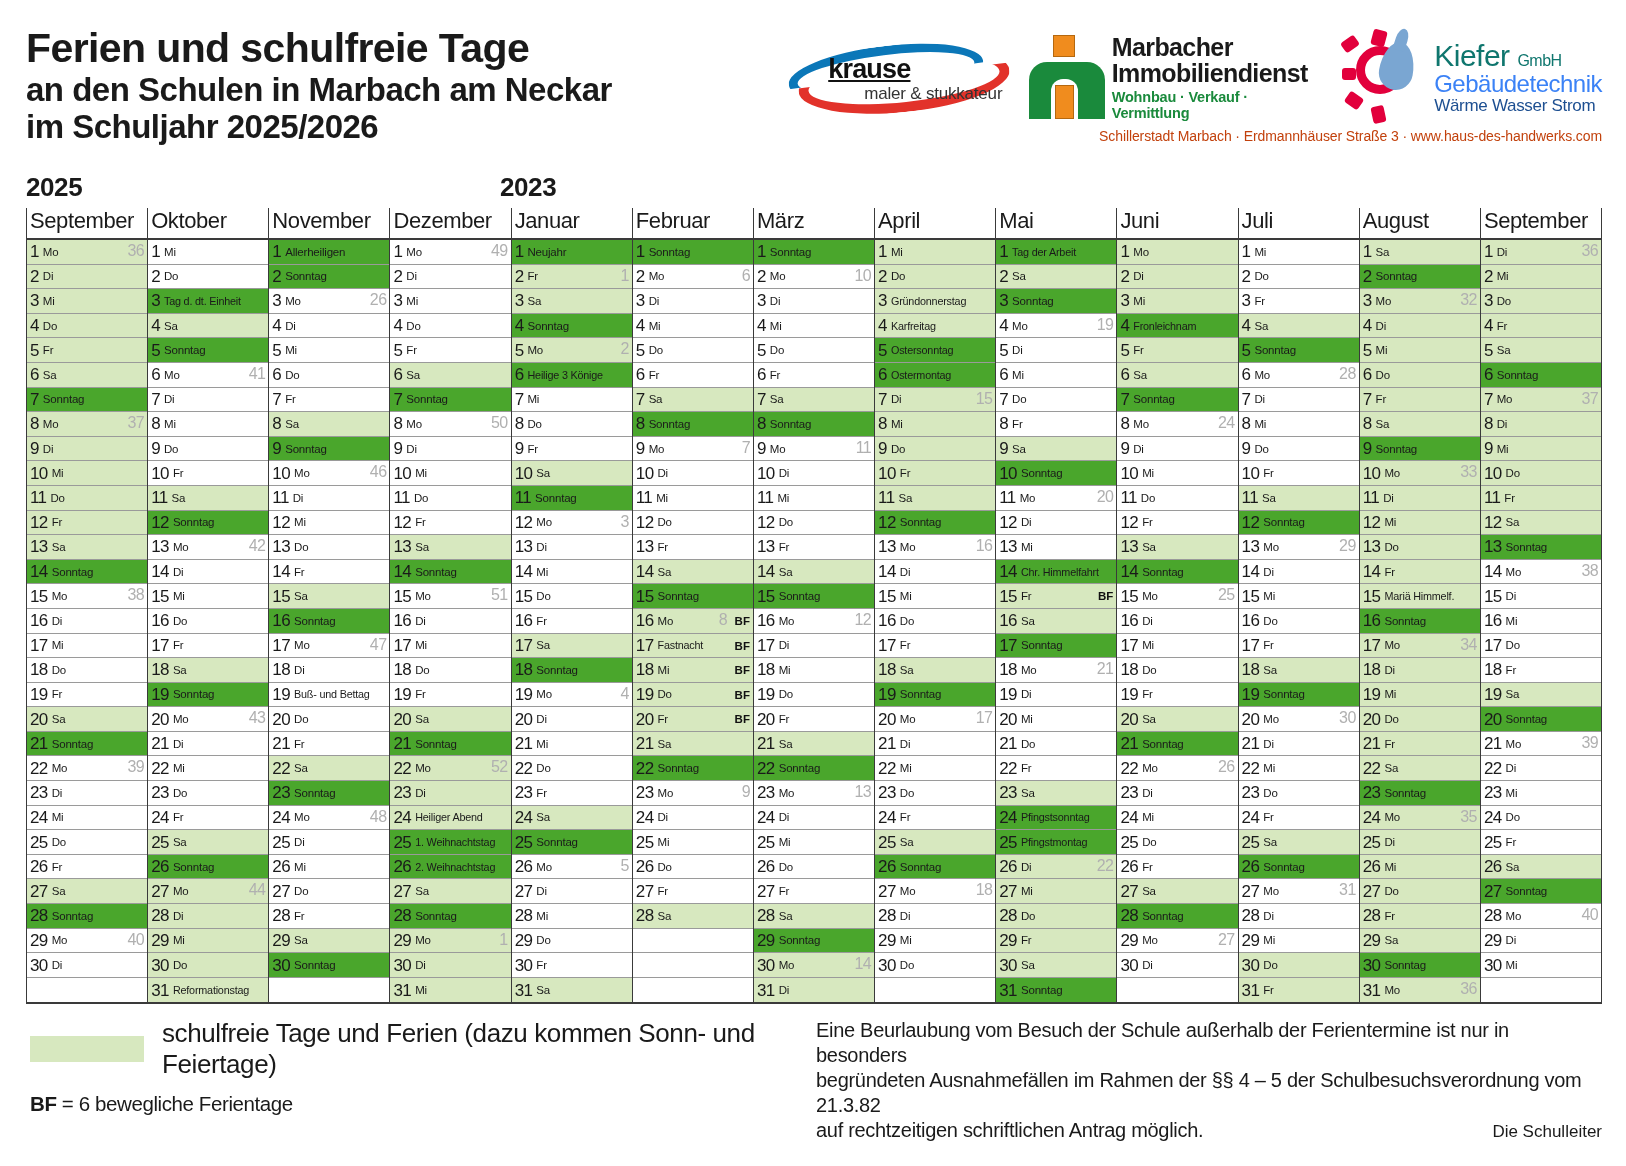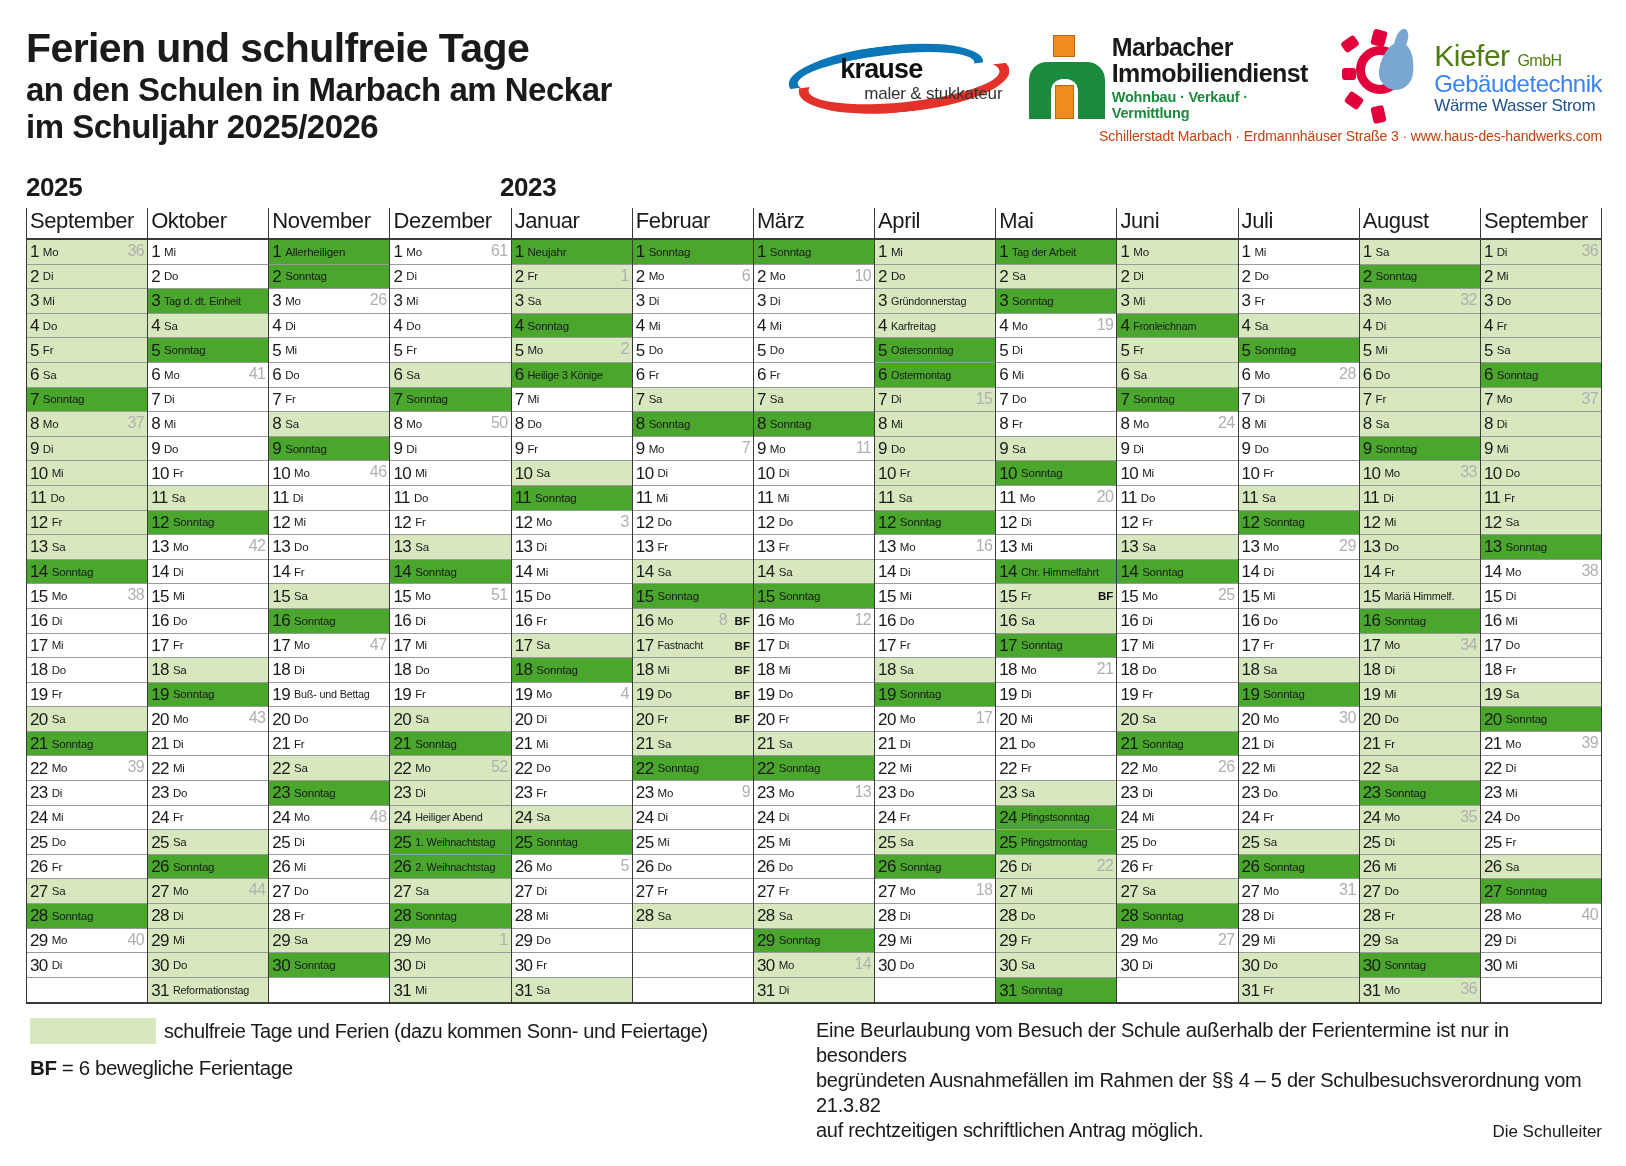--- a/index.html
+++ b/index.html
@@ -31,21 +31,21 @@
     border: 9px solid #0b77b8; border-radius:50%;
     transform: rotate(-7deg);
     clip-path: polygon(0 0, 100% 0, 100% 52%, 0 58%);
   }
   .krause .ell-red {
     position:absolute; left:14px; top:18px; width:212px; height:62px;
     border: 10px solid #e2322a; border-radius:50%;
     transform: rotate(-6deg);
     clip-path: polygon(0 44%, 100% 38%, 100% 100%, 0 100%);
   }
-  .krause .k-word { position:absolute; left:56px; top:22px; font-size:27px; font-weight:bold; letter-spacing:-0.8px; color:#111; }
+  .krause .k-word { position:absolute; left:44px; top:22px; font-size:27px; font-weight:bold; letter-spacing:-0.8px; color:#111;text-decoration:underline; }
   .krause .k-sub { position:absolute; left:80px; top:52px; font-size:17px; color:#333; letter-spacing:-0.2px; }
 
   
   .marb { display:flex; align-items:flex-start; gap:10px; }
   .marb-mark { position:relative; width:76px; height:84px; }
   .marb-mark .sq-top { position:absolute; left:24px; top:0; width:22px; height:22px; background:#f08c1e; border:1px solid #b5680f;}
   .marb-mark .arch { position:absolute; left:0; top:27px; width:76px; height:57px; background:#1a8a3c; border-radius:18px 18px 0 0; }
   .marb-mark .notch { position:absolute; left:22px; top:44px; width:27px; height:40px; background:#ffffff; border-radius:12px 12px 0 0;}
   .marb-mark .sq-in { position:absolute; left:26px; top:50px; width:19px; height:34px; background:#f08c1e; border:1px solid #b5680f;}
   .marb-txt .m1 { font-size:25px; font-weight:bold; line-height:1.0; letter-spacing:-0.6px;}
@@ -56,21 +56,21 @@
   .kief { display:flex; align-items:center; gap:6px; }
   .kief-mark { position:relative; width:86px; height:96px; }
   .kief-mark .sun { position:absolute; left:14px; top:16px; width:48px; height:48px; border:9px solid #e2003c; border-radius:50%; }
   .kief-mark .ray { position:absolute; background:#e2003c; border-radius:3px;}
   .kief-mark .drop {
     position:absolute; left:38px; top:12px; width:34px; height:48px;
     background:#7aa6d2; border-radius: 50% 50% 50% 50% / 64% 64% 36% 36%;
     transform: rotate(10deg);
   }
   .kief-mark .drop::before{content:"";position:absolute;left:11px;top:-14px;width:12px;height:22px;background:#7aa6d2;border-radius:50% 50% 0 0;transform:rotate(8deg);}
-  .kief-txt .k1 { font-size:30px; color:#4d7c0f; line-height:1; letter-spacing:-0.5px;}
+  .kief-txt .k1 { font-size:30px; color:#0f766e; line-height:1; letter-spacing:-0.5px;}
   .kief-txt .k1 .gmbh{ font-size:16px; }
   .kief-txt .k2 { font-size:24px; color:#3b82f6; line-height:1.08; letter-spacing:-0.5px;}
   .kief-txt .k3 { font-size:17px; color:#1d4f91; line-height:1.1; letter-spacing:-0.3px;}
 
   
   .yearrow { position:relative; height: 36px; }
   .yearlbl { position:absolute; font-size:26px; font-weight:bold; letter-spacing:-0.4px; }
 
   
   .cal { display:flex; width: 1576px; }
@@ -90,21 +90,21 @@
   .kw { position:absolute; right:3px; top:2px; font-size:16px; color:#b0b0b0; letter-spacing:-0.6px; }
   .bf { position:absolute; right:3px; top:6px; font-size:11.5px; font-weight:bold; color:#111; }
   .day.free { background:#d7e8bf; }
   .day.hol  { background:#4aa62c; }
 
   
   .footer { display:flex; margin-top:14px; }
   .legend { width: 782px; padding-left:4px;}
   .lrow1 { display:flex; align-items:center; gap:0; }
   .swatch { width:126px; height:26px; background:#d7e8bf; }
-  .ltext { font-size:20px; letter-spacing:-0.4px; margin-left:8px; }
+  .ltext { font-size:26px; letter-spacing:-0.4px; margin-left:18px; }
   .lrow2 { margin-top:12px; font-size:20.5px; letter-spacing:-0.4px;}
   .lrow2 b { font-weight:bold; }
   .hinweis { flex:1; padding-left:8px; }
   .h-title { font-size:17px; font-weight:bold; font-style:italic; }
   .h-line { font-size:20px; letter-spacing:-0.3px; line-height:1.25; }
   .h-sign { font-size:17px; text-align:right; margin-top:-21px; }
 </style>
 </head>
 <body>
 
@@ -561,21 +561,21 @@
           </div>
           <div class="day empty"></div>
         </div>
       </div>
       <div class="mcol">
         <div class="mname">Dezember</div>
         <div class="mgrid">
           <div class="day">
             <span class="dnum">1</span>
             <span class="dlbl">Mo</span>
-            <span class="kw">61</span>
+            <span class="kw">49</span>
           </div>
           <div class="day">
             <span class="dnum">2</span>
             <span class="dlbl">Di</span>
           </div>
           <div class="day">
             <span class="dnum">3</span>
             <span class="dlbl">Mi</span>
           </div>
           <div class="day">

